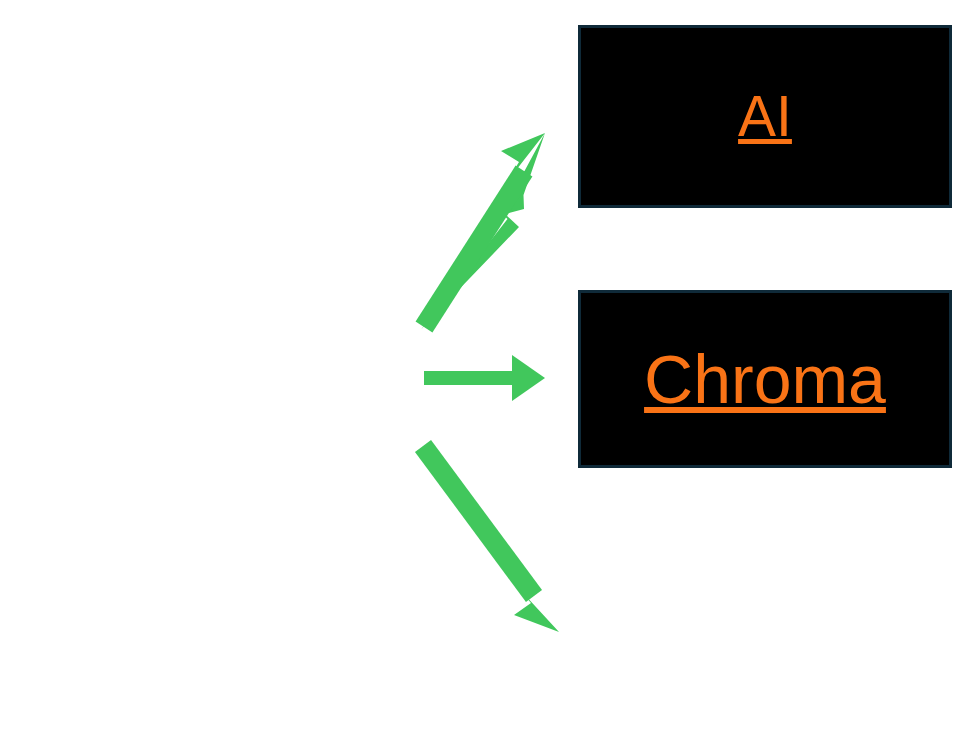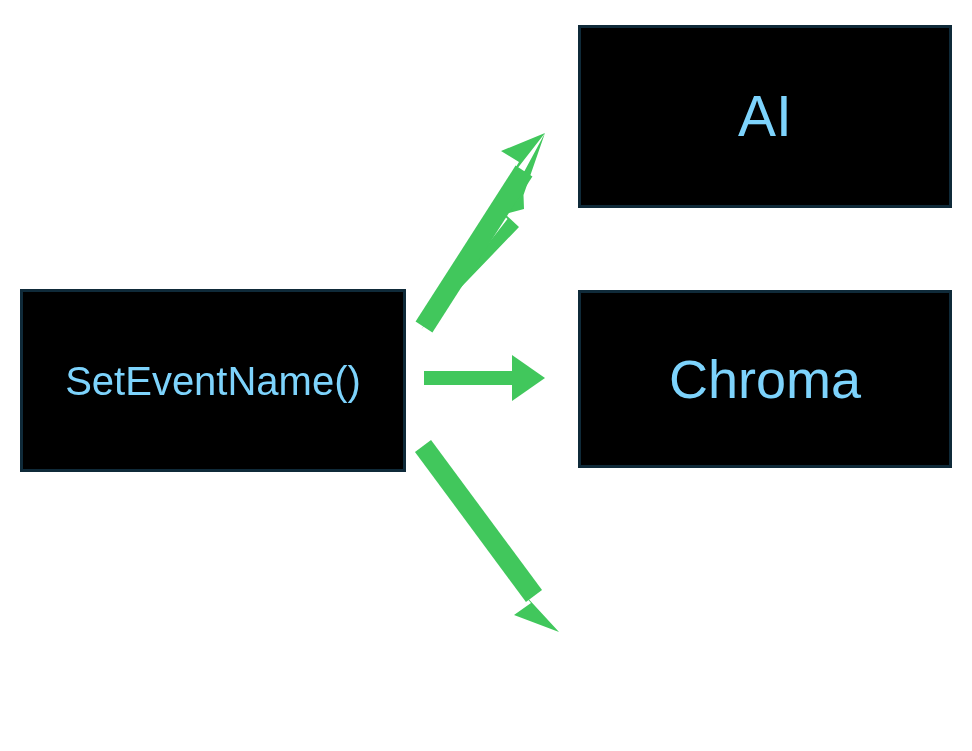--- a/index.html
+++ b/index.html
@@ -21,26 +21,27 @@
   .node {
     position: absolute;
     box-sizing: border-box;
     background: #000000;
     border: 3px solid #0f2a39;
     display: flex;
     align-items: center;
     justify-content: center;
   }
   .node-label {
-    color: #7dd3fc;
+    color: #f97316;
     font-family: "Liberation Sans", sans-serif;
     font-weight: 400;
     line-height: 1;
     white-space: nowrap;
     letter-spacing: 0px;
+    text-decoration: underline;
   }
   
   #node-source {
     left: 20px;
     top: 289px;
     width: 386px;
     height: 183px;
   }
   #node-source .node-label {
     font-size: 40px;
@@ -55,21 +56,21 @@
   #node-ai .node-label {
     font-size: 57px;
   }
   #node-chroma {
     left: 578px;
     top: 290px;
     width: 374px;
     height: 178px;
   }
   #node-chroma .node-label {
-    font-size: 54px;
+    font-size: 68px;
   }
   #node-haptics {
     left: 578px;
     top: 540px;
     width: 374px;
     height: 182px;
   }
   #node-haptics .node-label {
     font-size: 54px;
   }
@@ -113,23 +114,20 @@
       <line x1="424" y1="378" x2="515" y2="378" stroke="#41c75c" stroke-width="14" stroke-linecap="butt"></line>
       <polygon fill="#41c75c" points="545,378 512,355 512,401"></polygon>
     </g>
 
     <g>
       <line x1="423" y1="446" x2="534" y2="596" stroke="#41c75c" stroke-width="20" stroke-linecap="butt"></line>
       <polygon fill="#41c75c" points="559,632 514,615 531,603 512,581"></polygon>
     </g>
   </svg>
 
-  <div class="node" id="node-source">
-    <span class="node-label">SetEventName()</span>
-  </div>
 
   <div class="node" id="node-ai">
     <span class="node-label">AI</span>
   </div>
 
   <div class="node" id="node-chroma">
     <span class="node-label">Chroma</span>
   </div>
 
 

